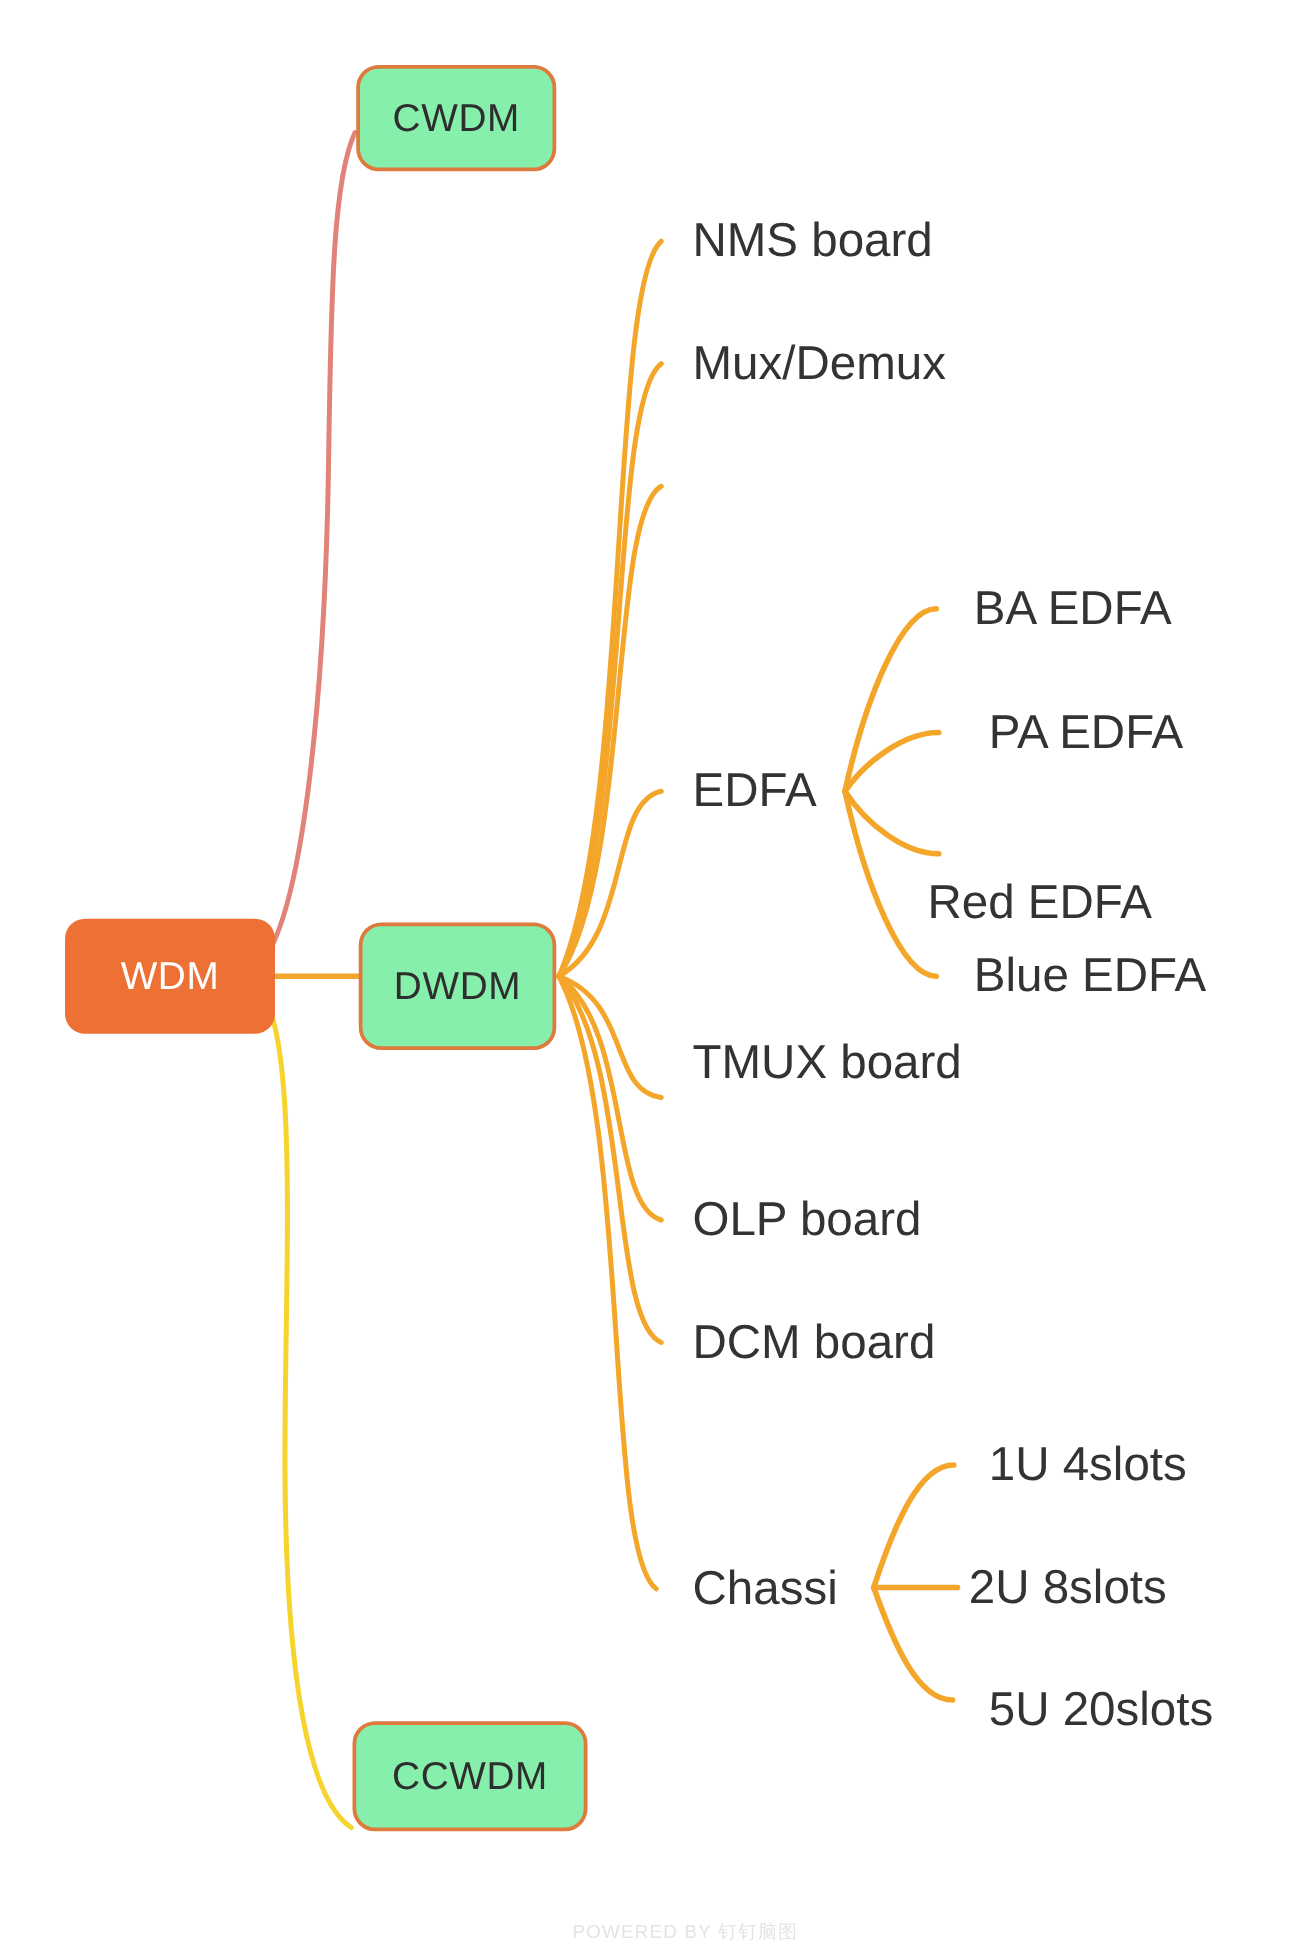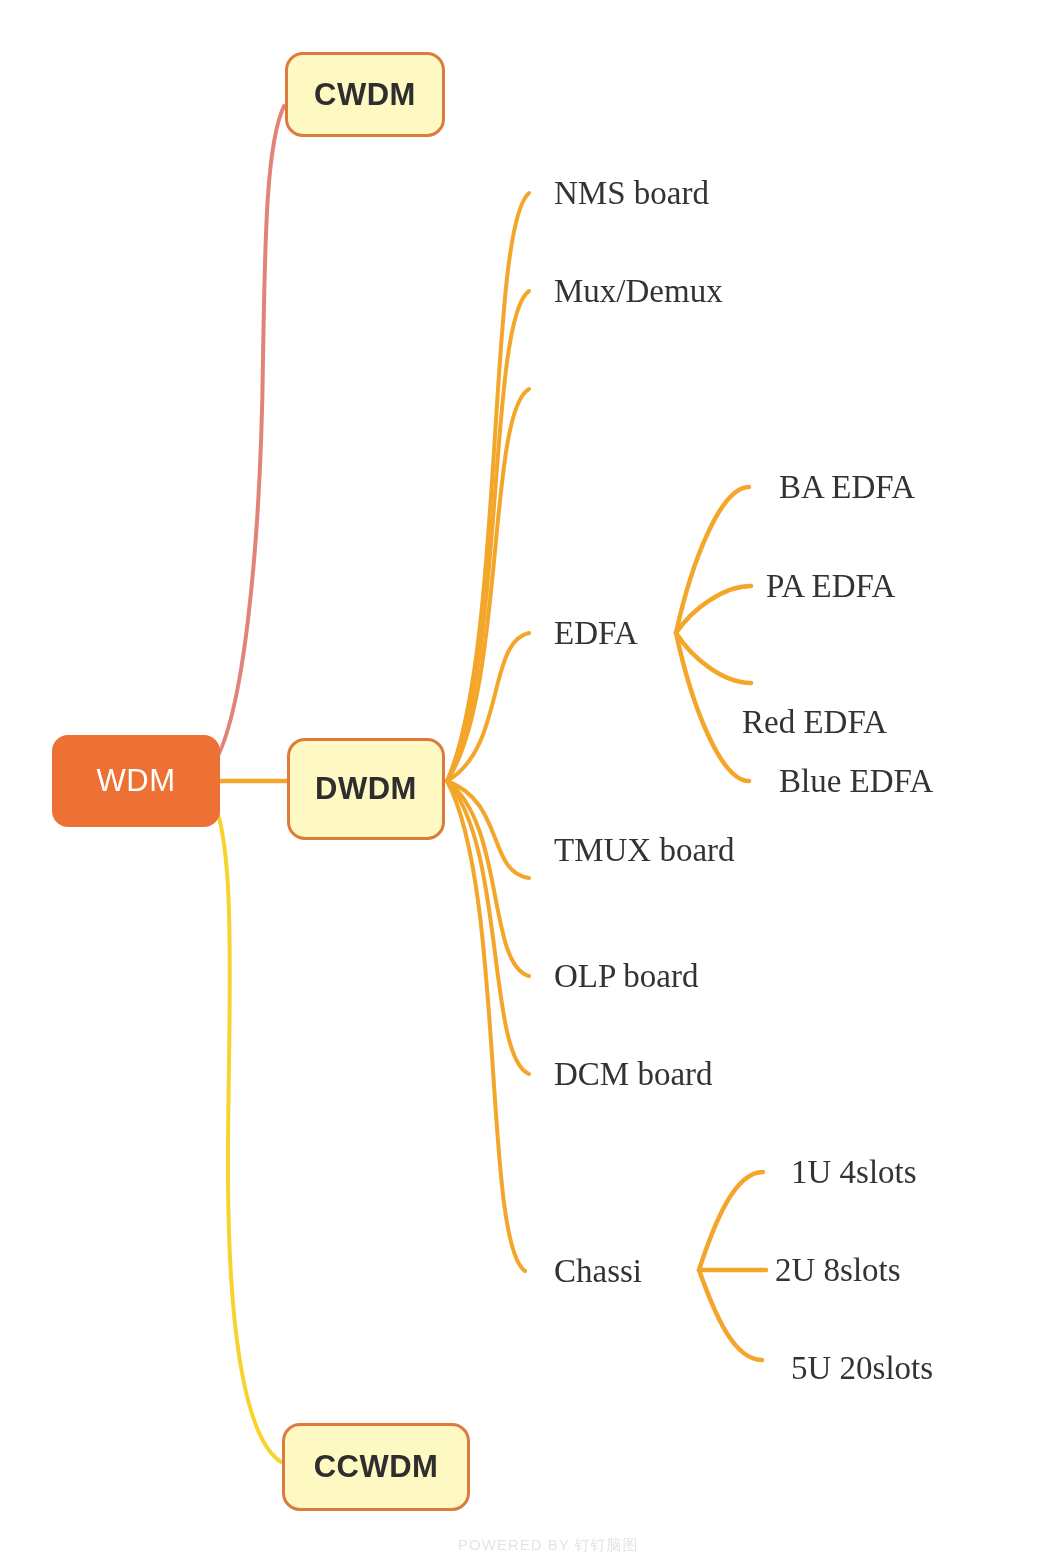--- a/index.html
+++ b/index.html
@@ -32,53 +32,51 @@
     letter-spacing: 0.5px;
     box-sizing: border-box;
     cursor: default;
   }
   .root-box {
     background: var(--root-fill);
     color: var(--root-text);
     border-radius: 16px;
   }
   .outlined-box {
-    background: #fef9c3;
+    background: #86efac;
     border: 3px solid var(--box-border);
     color: var(--box-text);
-    font-weight: bold;
   }
   .leaf-label {
     position: absolute;
     z-index: 1;
     transform: translateY(-50%);
-    font-size: 33px;
+    font-size: 38px;
     line-height: 1;
     color: var(--label-text);
     white-space: nowrap;
     cursor: default;
-    font-family: Liberation Serif, serif;
   }
   
   #node-wdm   { left: 52px;  top: 735px;  width: 168px; height: 92px; }
   #node-cwdm  { left: 285px; top: 52px;   width: 160px; height: 85px; }
   #node-dwdm  { left: 287px; top: 738px;  width: 158px; height: 102px; }
-  #node-ccwdm { left: 282px; top: 1423px; width: 188px; height: 88px; }
+  #node-ccwdm { left: 282px; top: 1377px; width: 188px; height: 88px; }
   
   #node-nms    { left: 554px; top: 193px; }
   #node-mux    { left: 554px; top: 291px; }
   #node-oeo    { left: 554px; top: 389px; }
   #node-edfa   { left: 554px; top: 633px; }
   #node-tmux   { left: 554px; top: 850px; text-align: right; }
   #node-olp    { left: 554px; top: 976px; }
   #node-dcm    { left: 554px; top: 1074px; }
   #node-chassi { left: 554px; top: 1271px; }
   
   #node-ba   { left: 779px; top: 487px; }
-  #node-pa   { left: 766px; top: 586px; }
+  #node-pa   { left: 791px; top: 586px; }
   #node-red  { left: 742px; top: 683px; margin-top: 39px; }
   #node-blue { left: 779px; top: 781px; text-align: center; }
   #node-u1   { left: 791px; top: 1172px; }
   #node-u2   { left: 775px; top: 1270px; }
   #node-u5   { left: 791px; top: 1368px; }
   #watermark {
     position: absolute;
     z-index: 1;
     left: 458px;
     top: 1536px;

